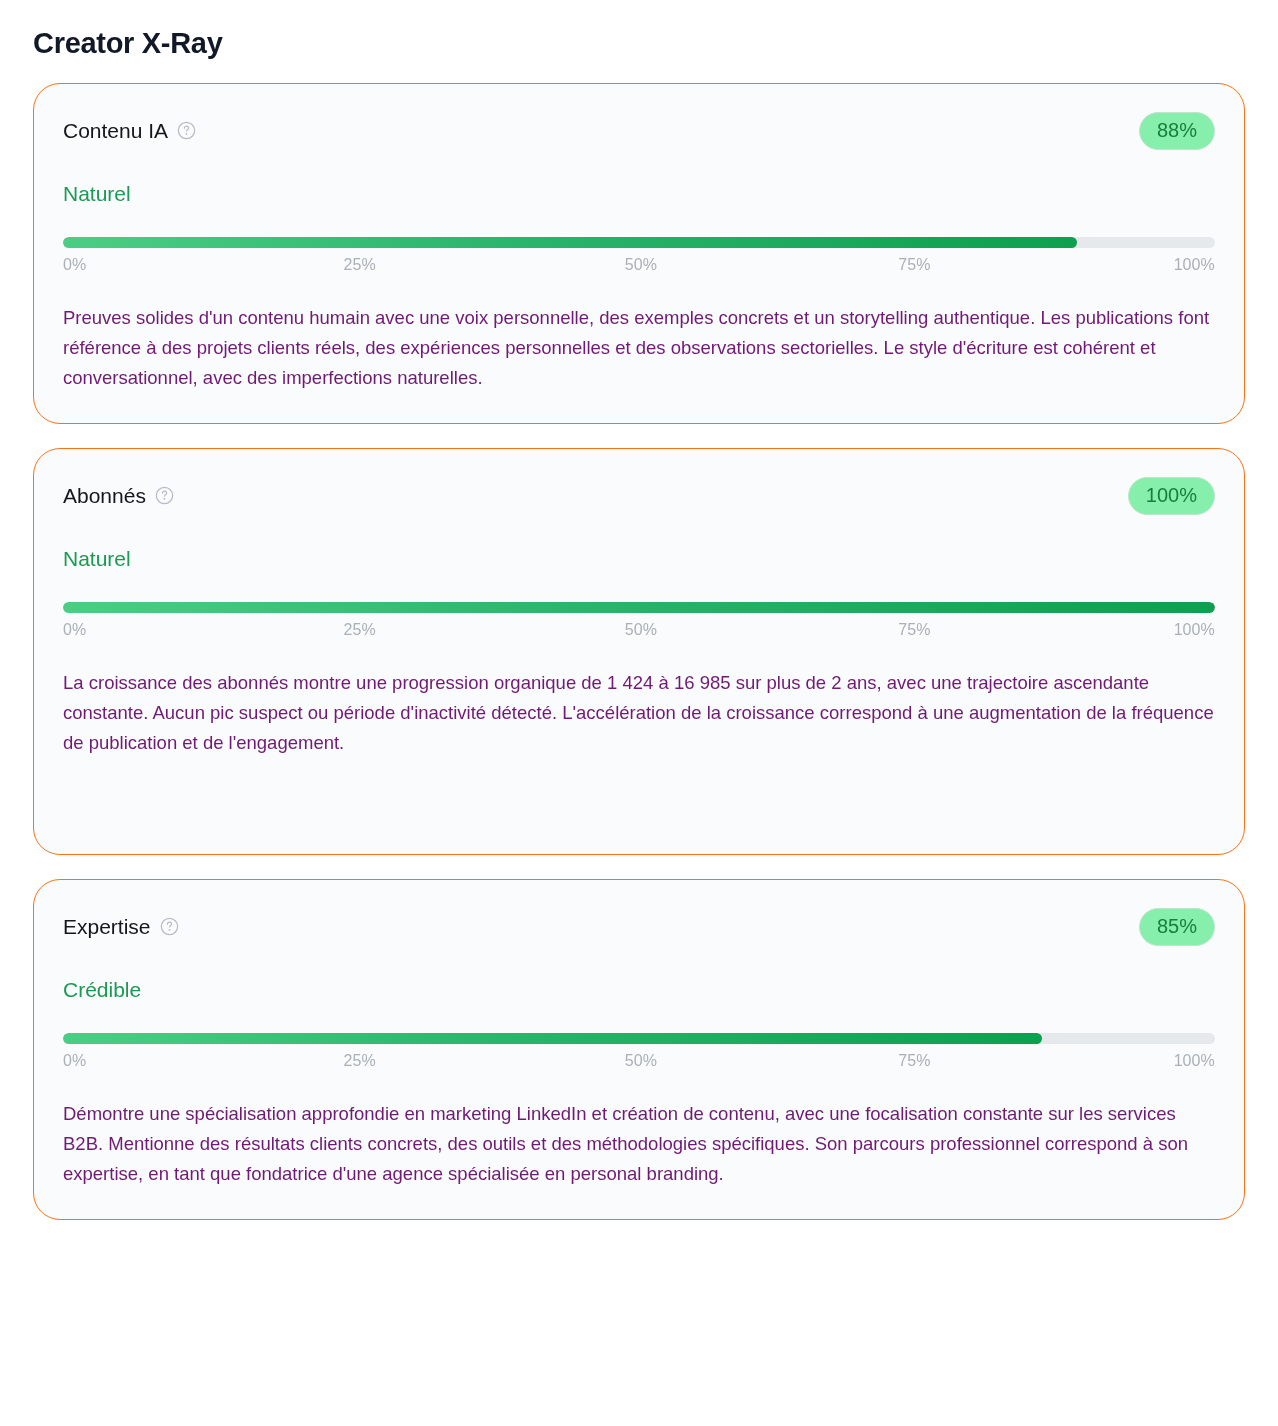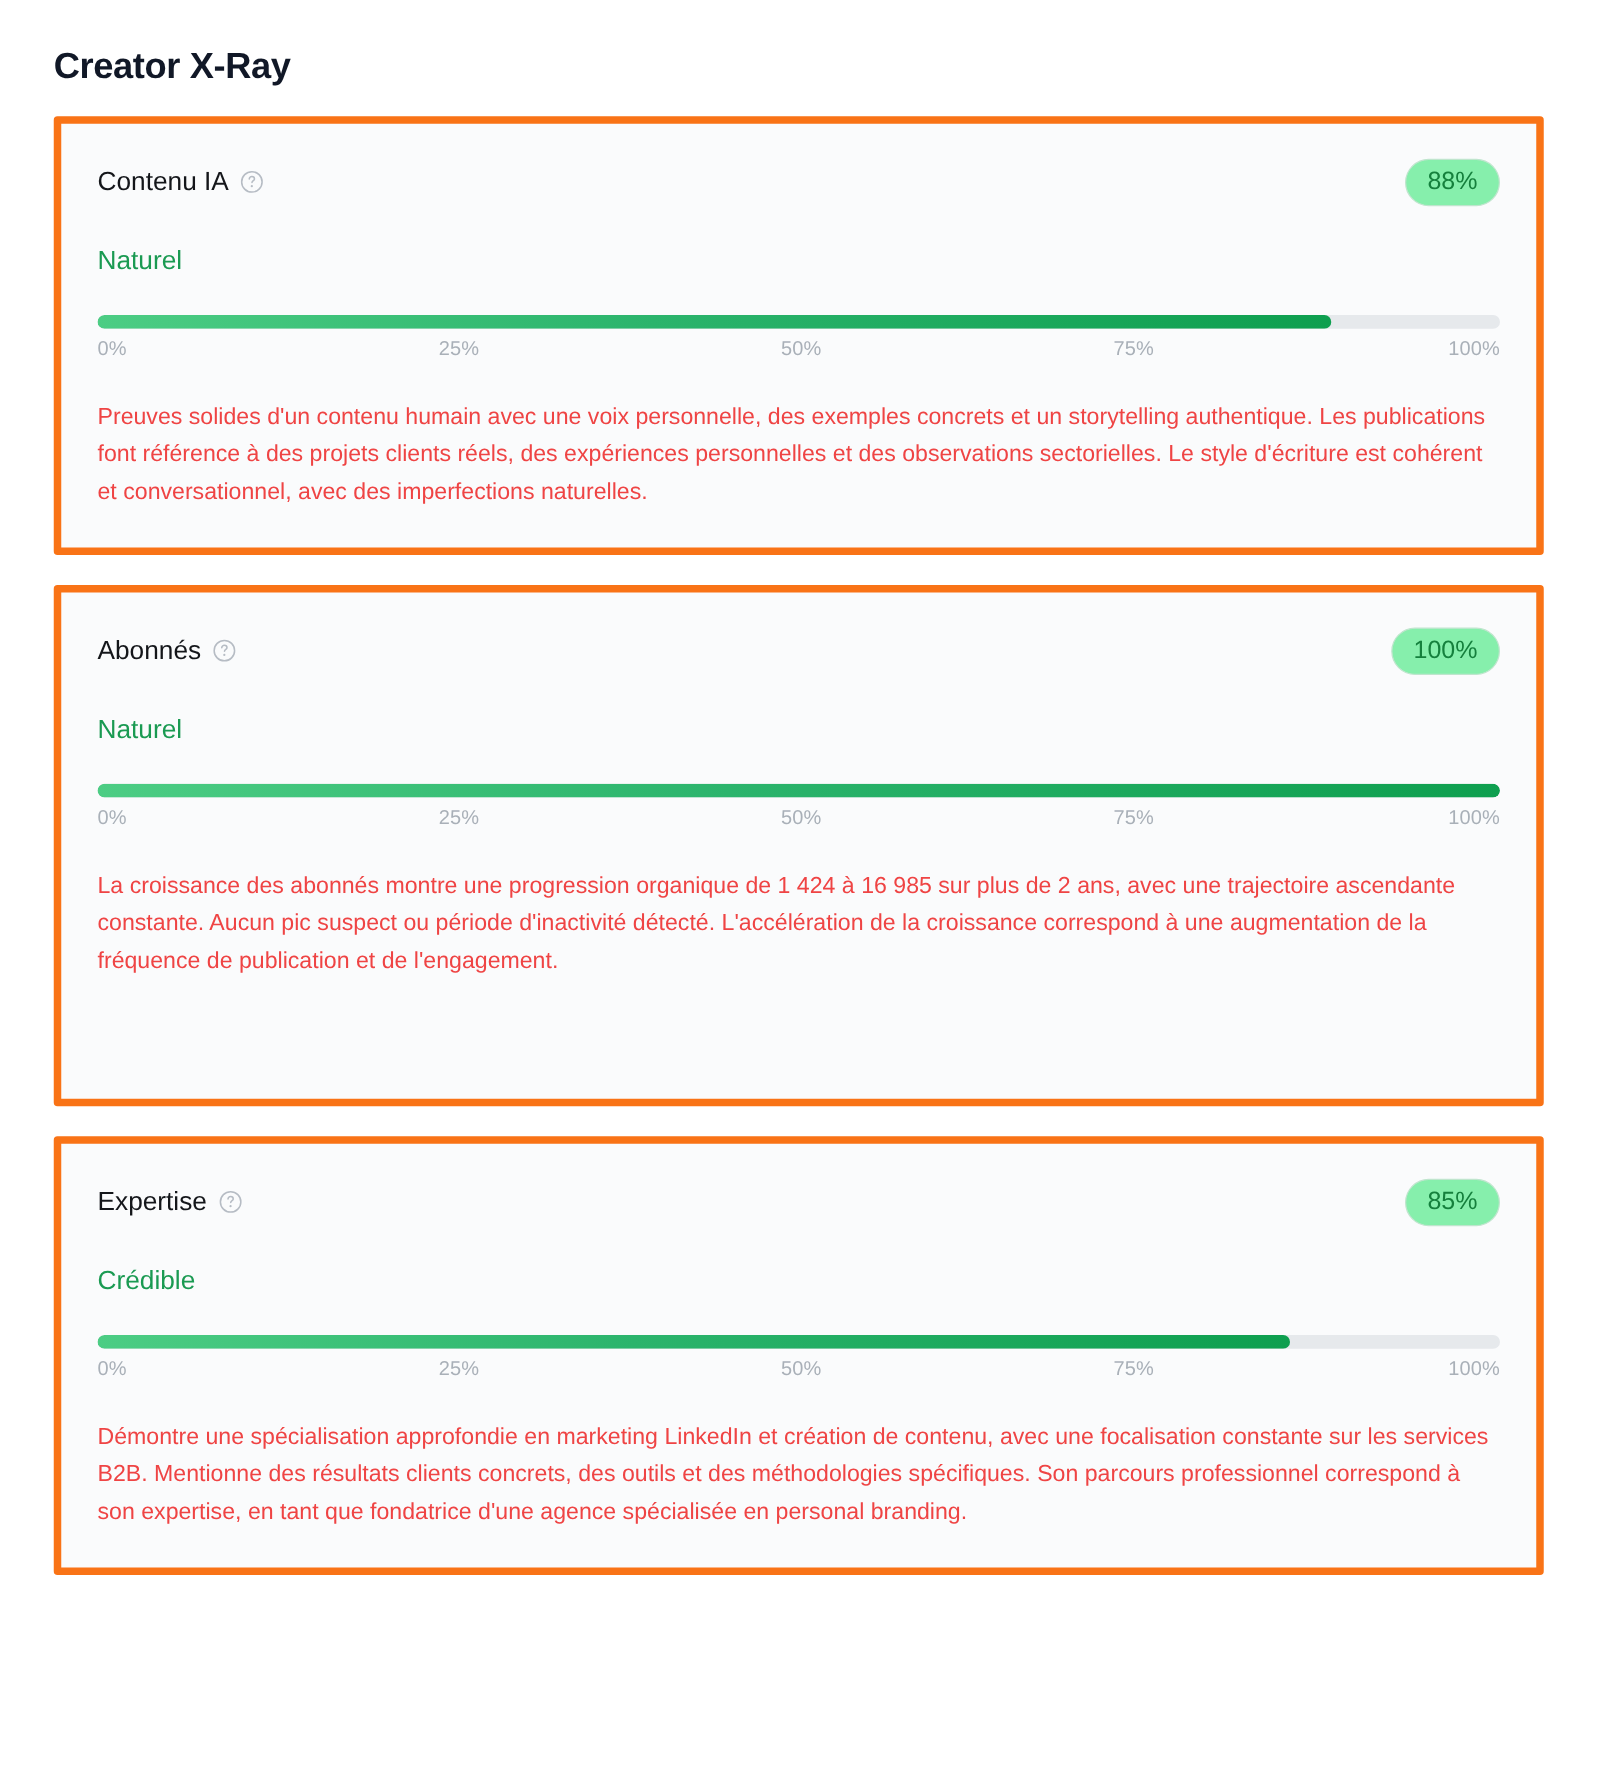--- a/index.html
+++ b/index.html
@@ -7,22 +7,22 @@
   html, body {
     width: 1278px;
     height: 1426px;
     background: #ffffff;
     font-family: "Liberation Sans", sans-serif;
     -webkit-font-smoothing: antialiased;
   }
 
   .page {
     width: 1278px;
-    height: 1426px;
-    padding: 10px;
+    height: 1246px;
+    padding: 0;
     position: relative;
     overflow: hidden;
   }
 
   .page-title {
     font-size: 29px;
     font-weight: 700;
     color: #111827;
     letter-spacing: -0.3px;
     padding: 26px 0 0 33px;
@@ -32,22 +32,22 @@
   .cards {
     margin-top: 22px;
     padding: 0 33px 0 33px;
     display: flex;
     flex-direction: column;
     gap: 24px;
   }
 
   .card {
     background: #fafbfc;
-    border: 6px solid #f97316;
-    border-radius: 3px;
+    border: 1px solid #f97316;
+    border-radius: 27px;
     padding: 28px 29px 30px 29px;
     position: relative;
   }
 
   .card-head {
     display: flex;
     align-items: center;
     justify-content: space-between;
     min-height: 34px;
   }
@@ -127,21 +127,21 @@
   }
 
   .bar-scale span:nth-child(2) { margin-left: 14px; }
   .bar-scale span:nth-child(3) { margin-left: 6px; }
   .bar-scale span:nth-child(4) { margin-left: -2px; }
 
   .card-desc {
     margin-top: 29px;
     font-size: 18.5px;
     line-height: 1.62;
-    color: #ef4444;
+    color: #701a75;
     max-width: 1170px;
   }
 
   .card--followers { padding-bottom: 96px; }
 </style>
 </head>
 <body>
 
 <div class="page">
 

